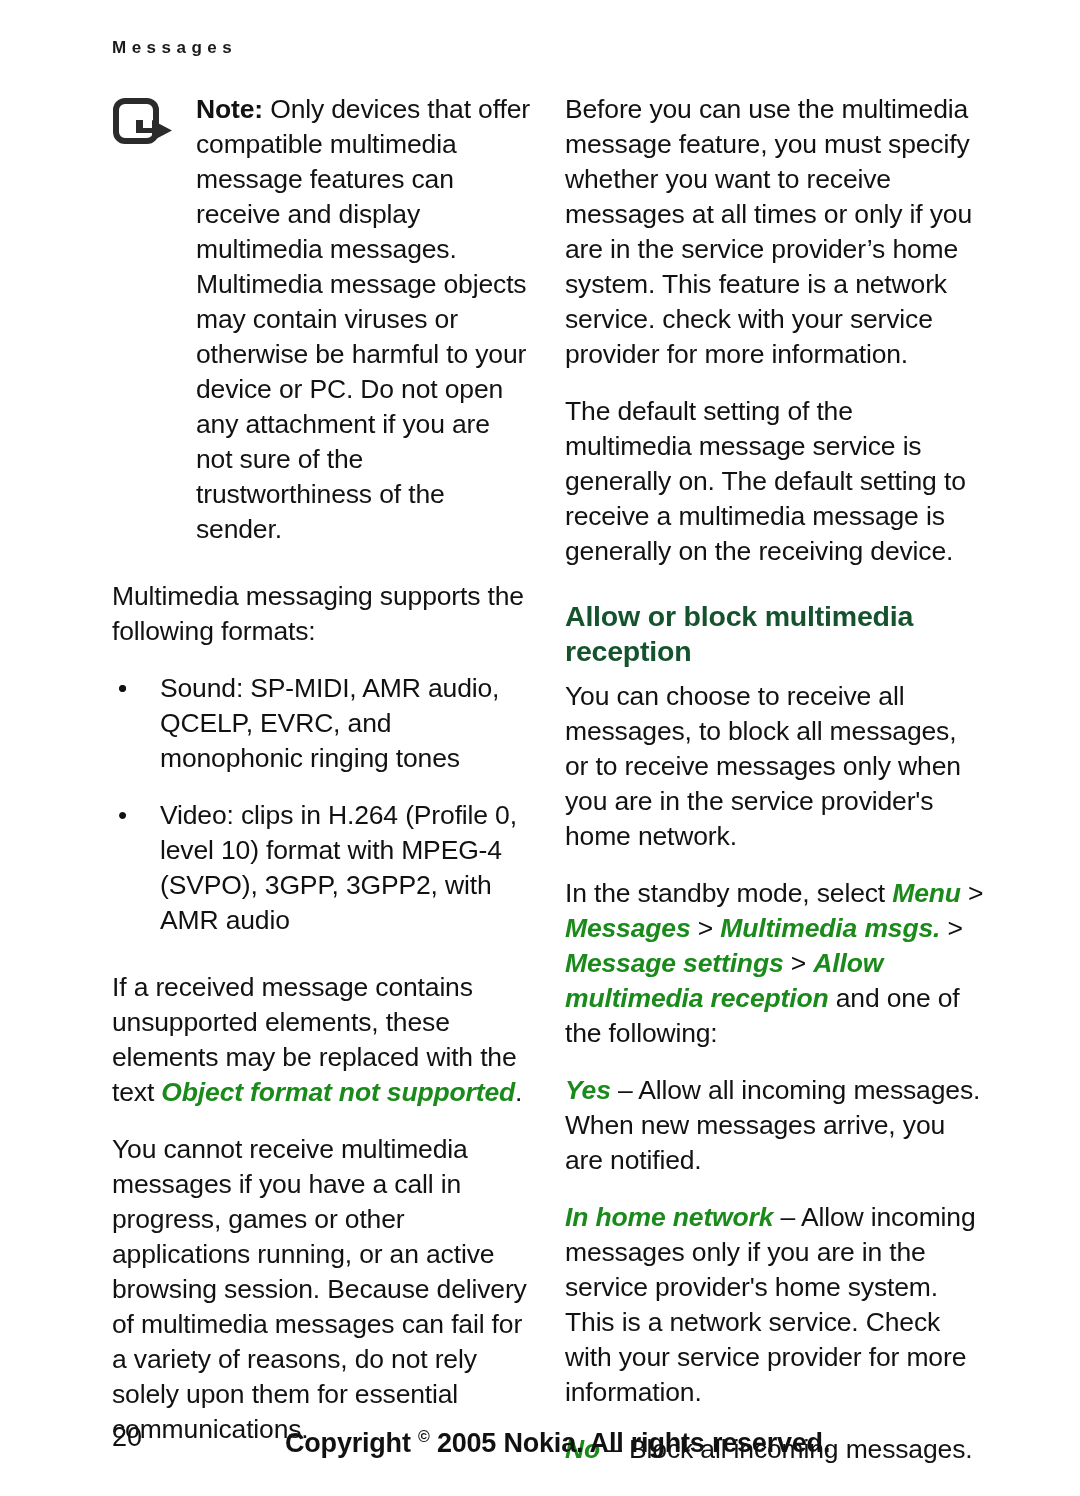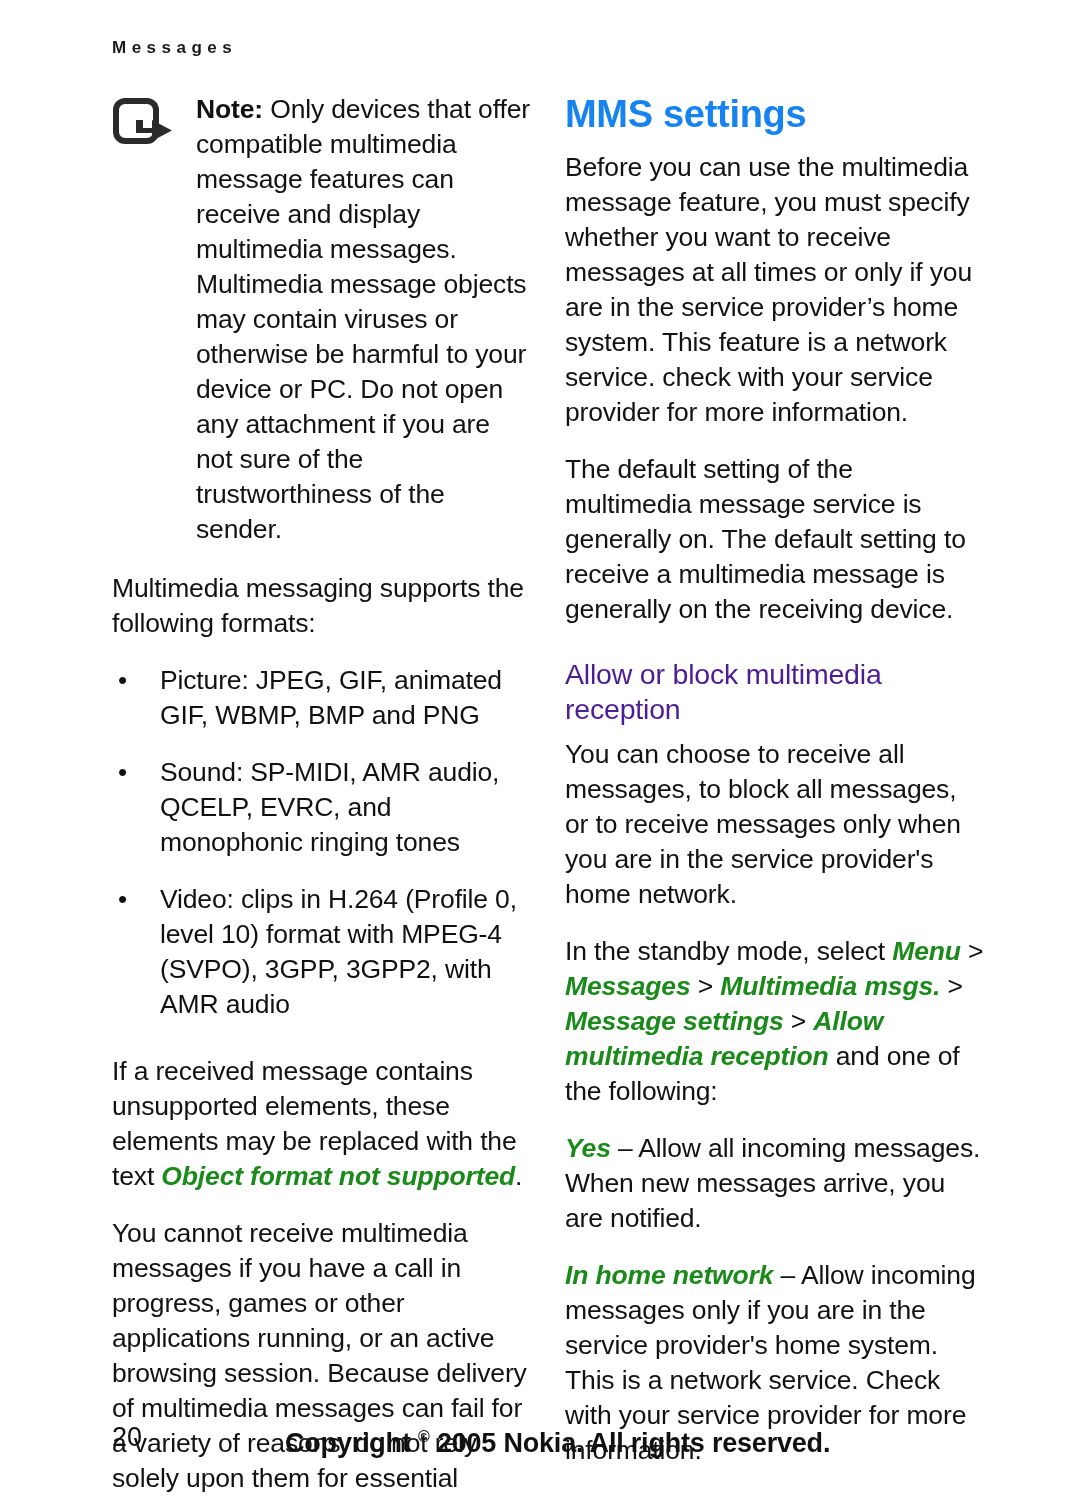--- a/index.html
+++ b/index.html
@@ -53,21 +53,21 @@
     font-size: 26.5px;
     line-height: 35px;
     color: #121212;
     letter-spacing: -0.15px;
   }
 
   
   .note-block {
     position: relative;
     padding-left: 84px;
-    margin-bottom: 24px;
+    margin-bottom: 32px;
   }
   .note-icon {
     position: absolute;
     left: 0;
     top: 6px;
     width: 64px;
     height: 52px;
   }
   .note-block p { margin-bottom: 0; }
   .note-label { font-weight: bold; }
@@ -101,22 +101,22 @@
     font-size: 38px;
     line-height: 44px;
     font-weight: bold;
     color: #1683f0;
     letter-spacing: -0.3px;
   }
   h2.sub-title {
     margin: 30px 0 10px 0;
     font-size: 28.5px;
     line-height: 35px;
-    font-weight: normal;
-    color: #4c1d95;
+    font-weight: bold;
+    color: #14532d;
     letter-spacing: -0.2px;
   }
 
   
   .ui-term {
     font-style: italic;
     color: #1a8a1a;
     font-weight: bold;
   }
   .sep {
@@ -174,41 +174,39 @@
           </svg>
         </span>
         <p><span class="note-label">Note:</span><span> Only devices that offer compatible multimedia message features can receive and display multimedia messages. Multimedia message objects may contain viruses or otherwise be harmful to your device or PC. Do not open any attachment if you are not sure of the trustworthiness of the sender.</span></p>
       </div>
 
       <p>Multimedia messaging supports the following formats:</p>
 
       <ul class="formats">
         <li>
           <span class="bullet">•</span>
-          <span>Picture: JPEG, GIF, animated GIF, WBMP, BMP and PNG</span>
         </li>
         <li>
           <span class="bullet">•</span>
           <span>Sound: SP-MIDI, AMR audio, QCELP, EVRC, and monophonic ringing tones</span>
         </li>
         <li>
           <span class="bullet">•</span>
           <span>Video: clips in H.264 (Profile 0, level 10) format with MPEG-4 (SVPO), 3GPP, 3GPP2, with AMR audio</span>
         </li>
       </ul>
 
       <p style="margin-top:32px"><span>If a received message contains unsupported elements, these elements may be replaced with the text </span><span class="ui-term">Object format not supported</span><span>.</span></p>
 
       <p>You cannot receive multimedia messages if you have a call in progress, games or other applications running, or an active browsing session. Because delivery of multimedia messages can fail for a variety of reasons, do not rely solely upon them for essential communications.</p>
 
     </div>
 
     <div class="col col-right">
 
-      <h1 class="section-title">MMS settings</h1>
 
       <p>Before you can use the multimedia message feature, you must specify whether you want to receive messages at all times or only if you are in the service provider’s home system. This feature is a network service. check with your service provider for more information.</p>
 
       <p>The default setting of the multimedia message service is generally on. The default setting to receive a multimedia message is generally on the receiving device.</p>
 
       <h2 class="sub-title">Allow or block multimedia reception</h2>
 
       <p>You can choose to receive all messages, to block all messages, or to receive messages only when you are in the service provider's home network.</p>
 
       <p><span>In the standby mode, select </span><span class="ui-term">Menu</span><span class="sep"> &gt; </span><span class="ui-term">Messages</span><span class="sep"> &gt; </span><span class="ui-term">Multimedia msgs.</span><span class="sep"> &gt; </span><span class="ui-term">Message settings</span><span class="sep"> &gt; </span><span class="ui-term">Allow multimedia reception</span><span> and one of the following:</span></p>

